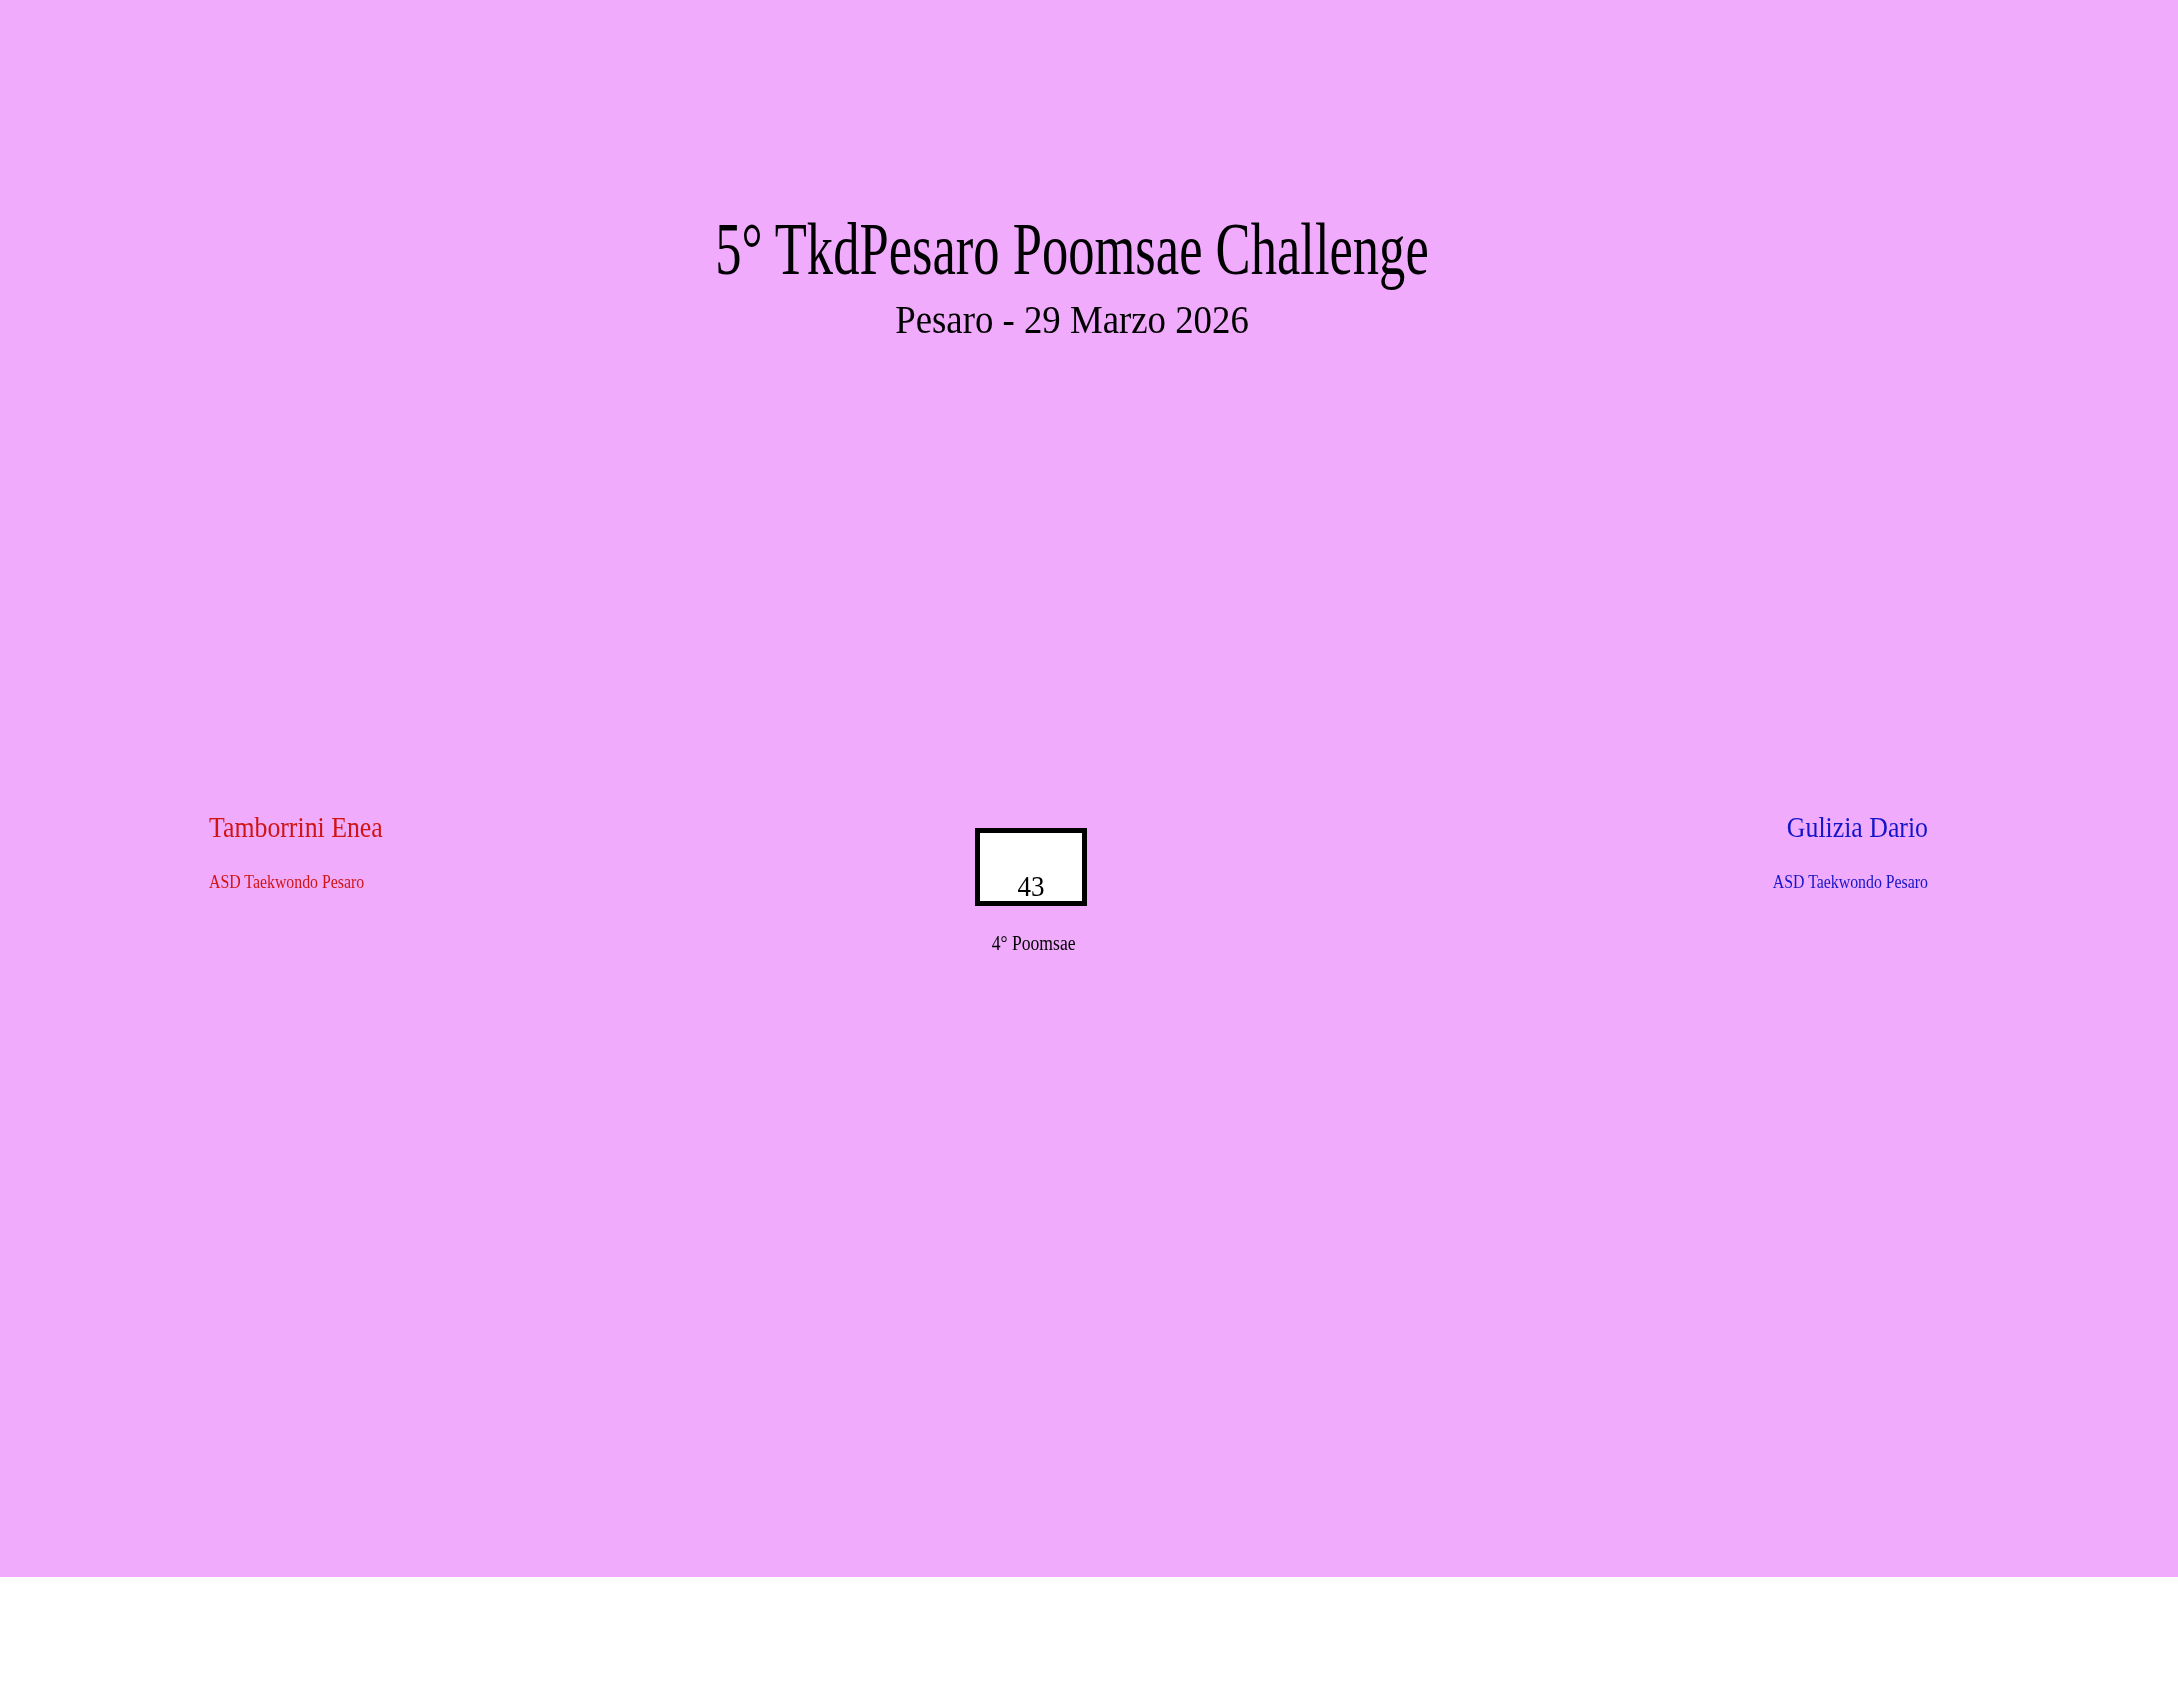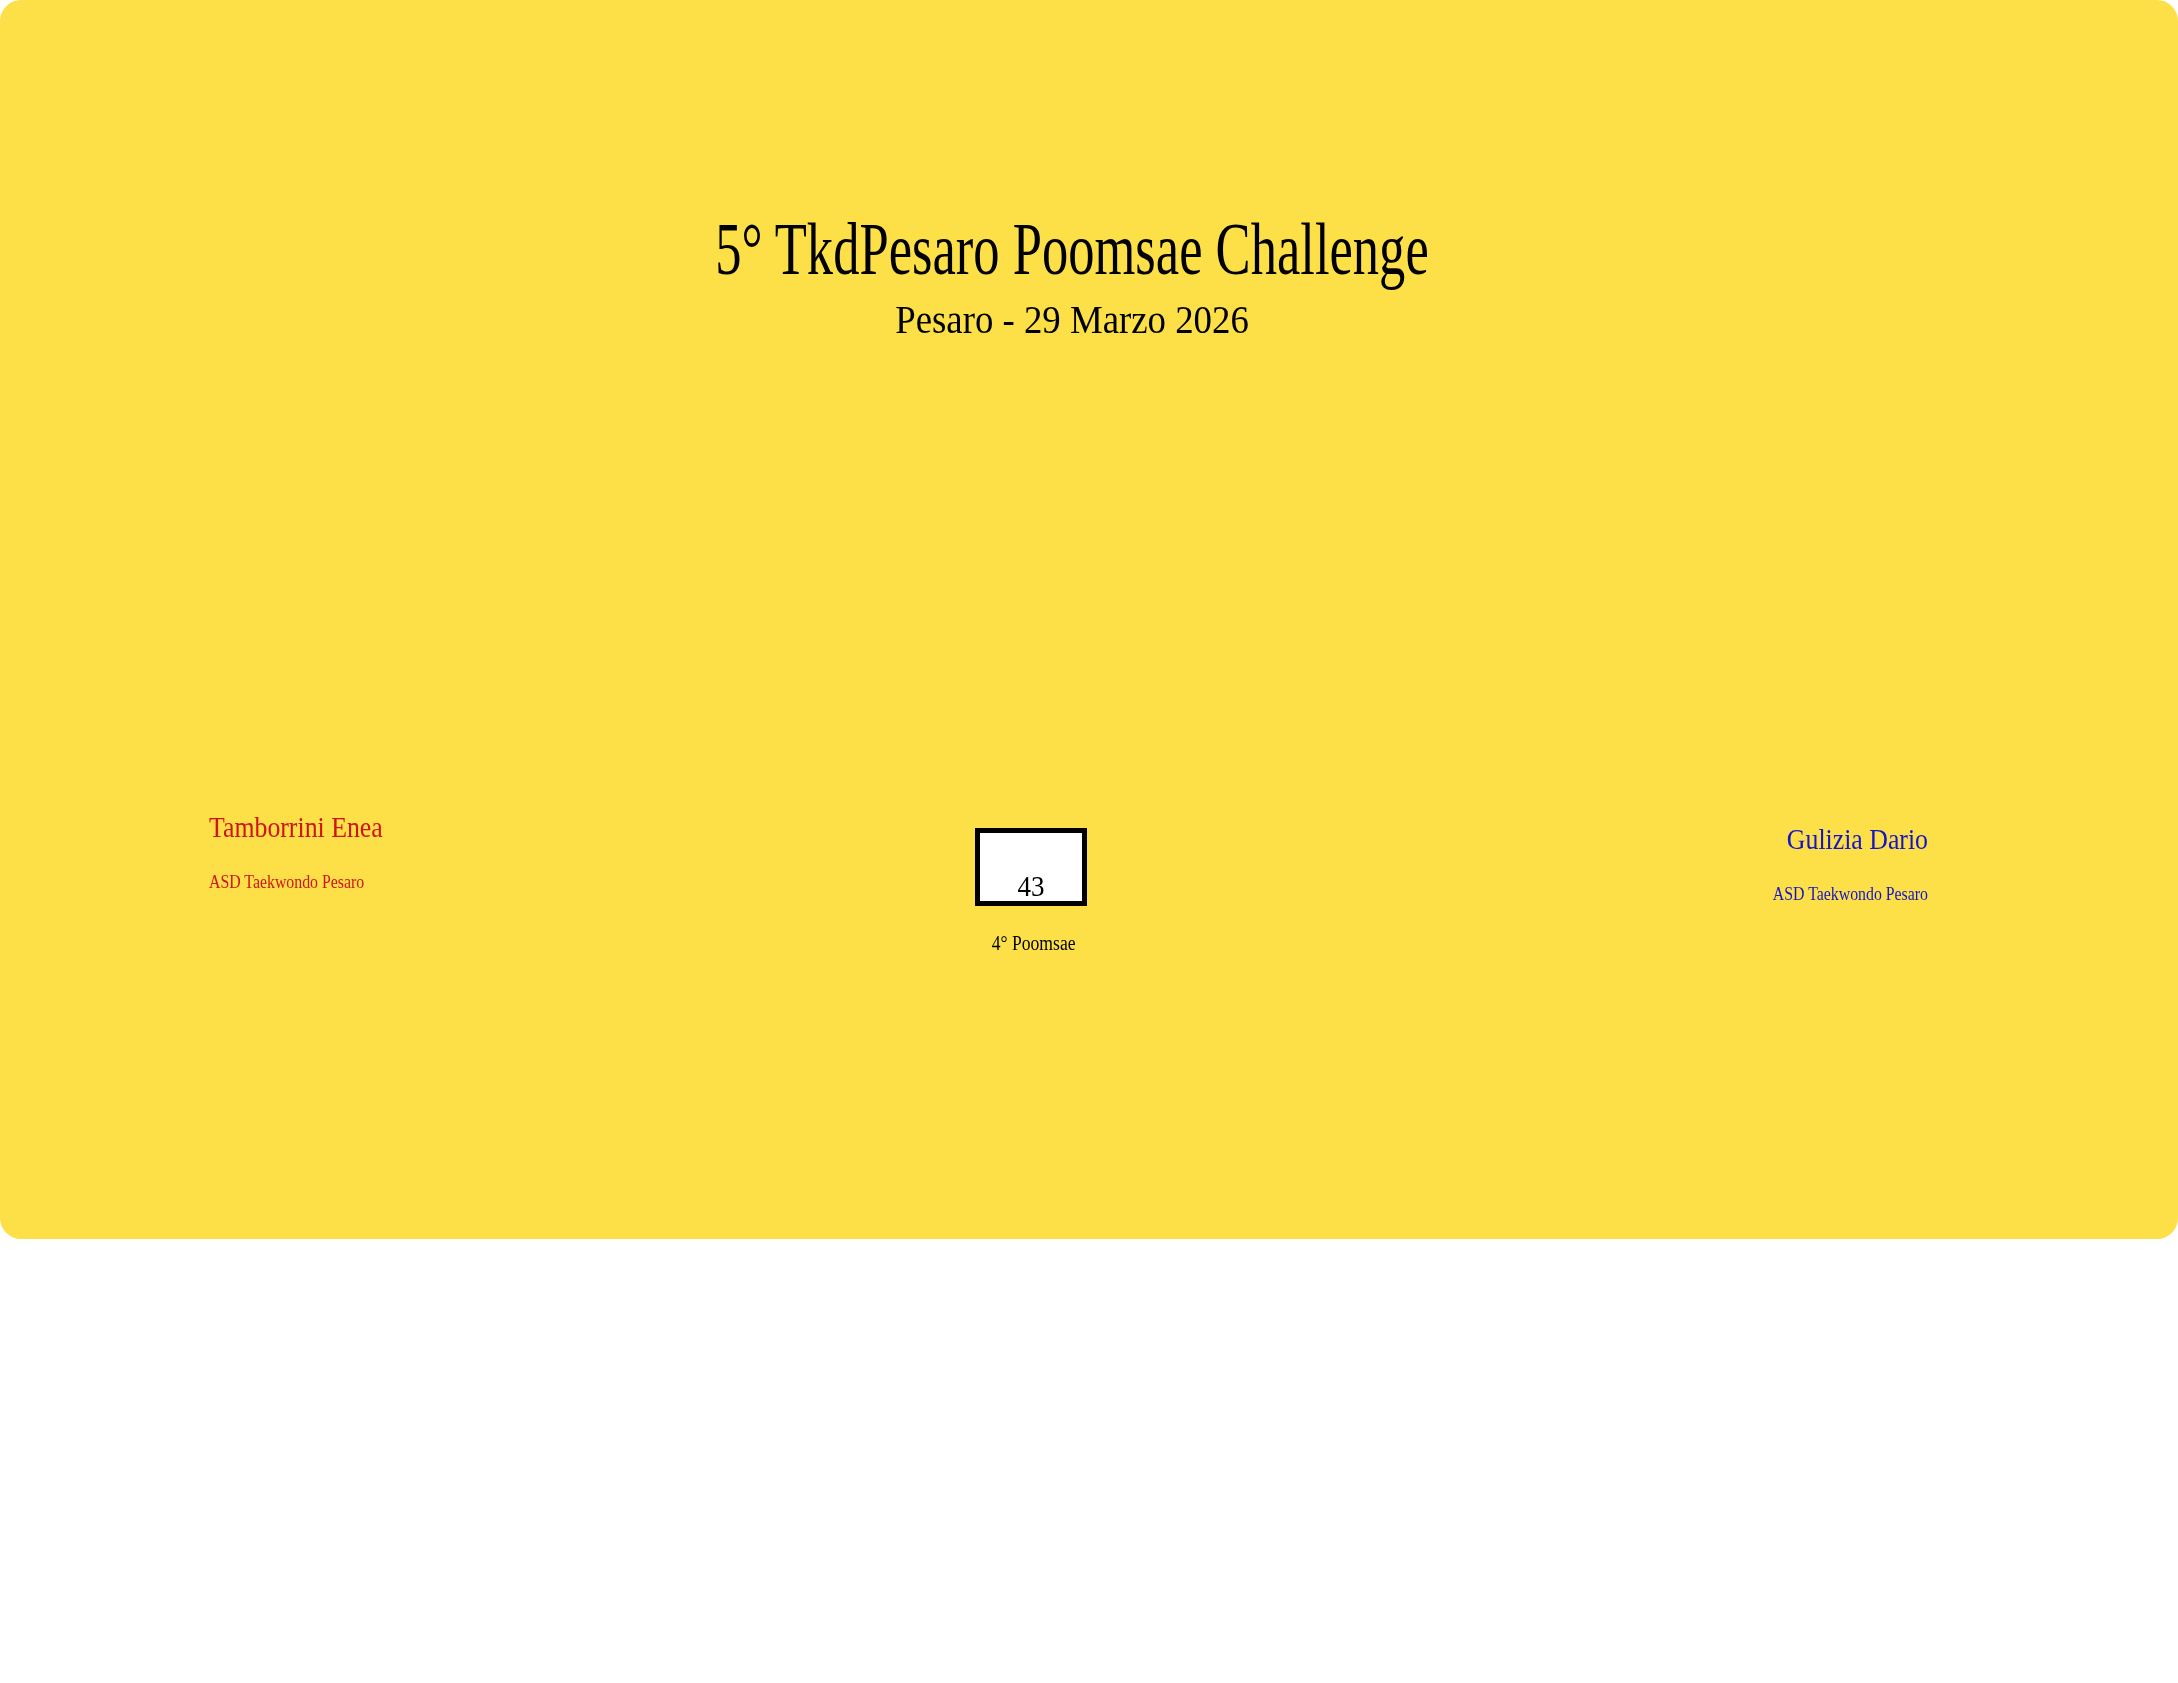--- a/index.html
+++ b/index.html
@@ -3,25 +3,24 @@
 <meta charset="utf-8">
 <style>
   html, body {
     margin: 0;
     padding: 0;
     background: #ffffff;
   }
   #page {
     position: relative;
     width: 2178px;
-    height: 1239px;
-    background: #fde047;
+    height: 1577px;
+    background: #f0abfc;
     overflow: hidden;
     font-family: "Liberation Serif", "DejaVu Serif", serif;
-    border-radius: 21px;
   }
 
   
   #header {
     position: absolute;
     left: 0;
     top: 213px;
     width: 2144px;
     text-align: center;
   }
@@ -72,21 +71,20 @@
     width: 772px;
     top: 810px;
   }
   #competitor-red {
     left: 209px;
     text-align: left;
   }
   #competitor-blue {
     left: 1156px;
     text-align: right;
-    margin-top: 12px;
   }
   .competitor-name {
     font-family: "Liberation Serif", "DejaVu Serif", serif;
     font-size: 30px;
     line-height: 34px;
     font-weight: 400;
     white-space: nowrap;
     transform: scaleX(0.86);
   }
   #competitor-red .competitor-name { color: #d01414; transform-origin: left top; }

